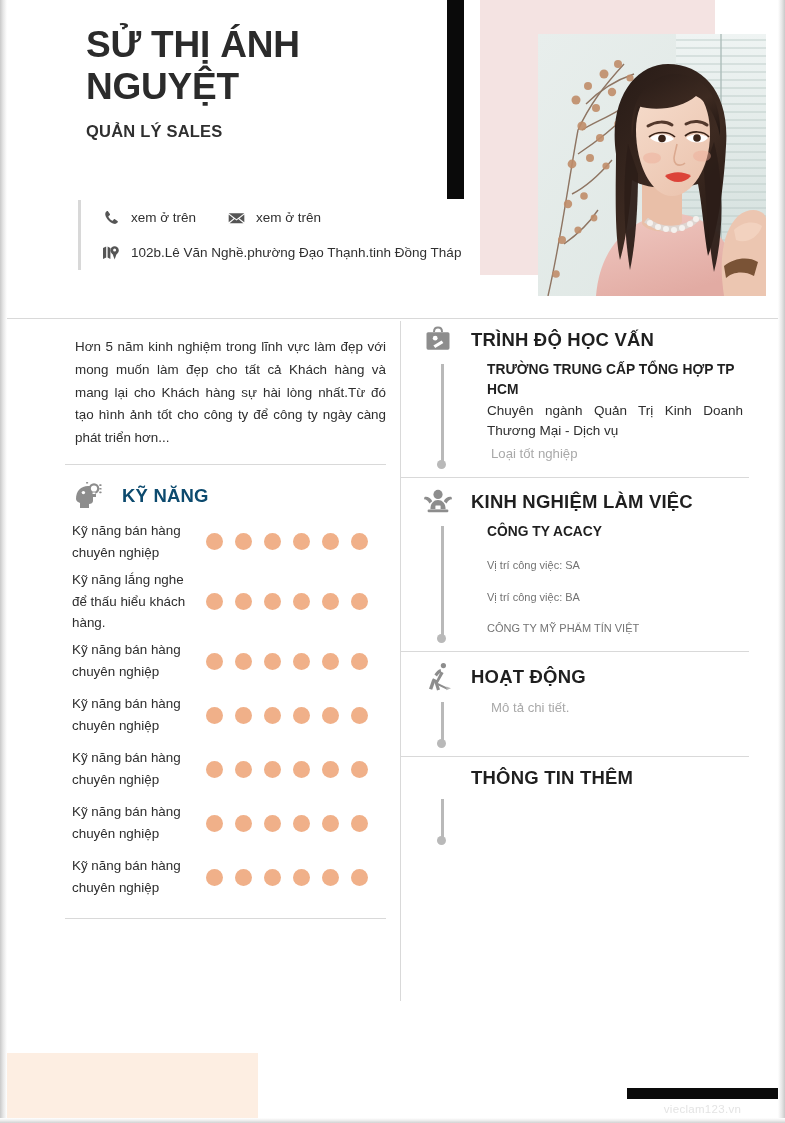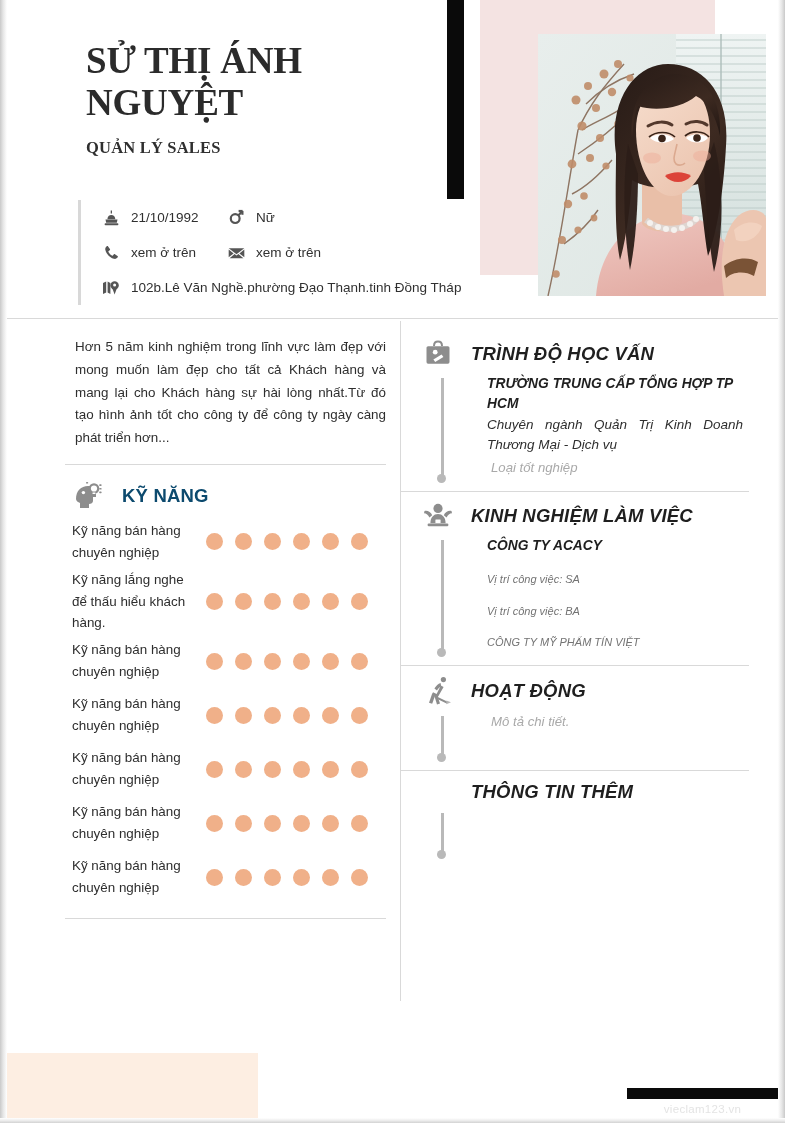--- a/index.html
+++ b/index.html
@@ -61,23 +61,22 @@
     position: absolute;
     left: 538px; top: 34px;
     width: 228px; height: 262px;
     overflow: hidden;
     background: #e9eeec;
   }
   .photo-svg { display: block; width: 228px; height: 262px; }
 
   .name-block {
     position: absolute;
-    left: 86px; top: 40px;
+    left: 86px; top: 24px;
     width: 350px;
-    font-family: Liberation Serif, serif;
   }
   .name {
     font-size: 37px;
     font-weight: bold;
     color: #2b2b2b;
     line-height: 1.13;
     letter-spacing: -0.2px;
     margin: 0;
   }
   .job-title {
@@ -193,23 +192,22 @@
   }
   .left-bottom-rule {
     height: 1px;
     background: #d9d9d9;
     margin: 14px 14px 0 1px;
   }
 
   
   .right-col {
     position: absolute;
-    left: 401px; top: 330px;
+    left: 401px; top: 316px;
     width: 360px;
-    font-style: italic;
   }
   .section {
     position: relative;
     padding: 10px 12px 8px 20px;
   }
   .sec-header {
     display: flex;
     align-items: center;
     margin-bottom: 6px;
   }
@@ -470,44 +468,20 @@
       </svg>
     </div>
 
     <div class="name-block">
       <h1 class="name">SỬ THỊ ÁNH NGUYỆT</h1>
       <div class="job-title">QUẢN LÝ SALES</div>
     </div>
 
     <div class="contact-wrap">
 
-      <div class="contact-row">
-        <div class="contact-cell c1">
-          <span class="c-ico">
-            <svg width="15" height="16" viewBox="0 0 15 16">
-              <rect x="6.7" y="0.5" width="1.3" height="3" fill="#555"></rect>
-              <path d="M1.5 9.5 H13.5 L12.8 12.8 H2.2 Z" fill="#555"></path>
-              <rect x="0.6" y="13.3" width="13.8" height="1.9" rx="0.9" fill="#555"></rect>
-              <path d="M3.4 9.2 C3.4 6.6, 5.2 5, 7.3 5 C9.4 5, 11.3 6.6, 11.3 9.2 Z" fill="#555"></path>
-            </svg>
-          </span>
-          <span class="c-txt">21/10/1992</span>
-        </div>
-        <div class="contact-cell">
-          <span class="c-ico">
-            <svg width="15" height="17" viewBox="0 0 15 17">
-              <circle cx="6.2" cy="9.6" r="4.4" fill="none" stroke="#555" stroke-width="2.2"></circle>
-              <line x1="9.3" y1="6.4" x2="13.2" y2="2.2" stroke="#555" stroke-width="2.2"></line>
-              <line x1="9.6" y1="2.0" x2="13.6" y2="2.0" stroke="#555" stroke-width="2.2"></line>
-              <line x1="13.4" y1="1.9" x2="13.4" y2="5.8" stroke="#555" stroke-width="2.2"></line>
-            </svg>
-          </span>
-          <span class="c-txt">Nữ</span>
-        </div>
-      </div>
 
       <div class="contact-row">
         <div class="contact-cell c1">
           <span class="c-ico">
             <svg width="15" height="15" viewBox="0 0 15 15">
               <path d="M3.1 1.1 C2.1 1.6, 1.0 3.0, 1.3 4.8 C1.9 8.4, 6.0 13.0, 9.9 13.8 C11.7 14.2, 13.2 13.2, 13.8 12.1 C14.0 11.7, 13.9 11.3, 13.5 11.0 L10.9 9.2 C10.5 8.9, 10.0 9.0, 9.7 9.4 L8.9 10.4 C8.7 10.7, 8.3 10.8, 8.0 10.6 C6.5 9.8, 5.2 8.4, 4.5 6.9 C4.3 6.6, 4.4 6.2, 4.7 6.0 L5.7 5.2 C6.1 4.9, 6.2 4.4, 5.9 4.0 L4.1 1.4 C3.9 1.1, 3.5 0.9, 3.1 1.1 Z" fill="#555"></path>
             </svg>
           </span>
           <span class="c-txt">xem ở trên</span>
         </div>

